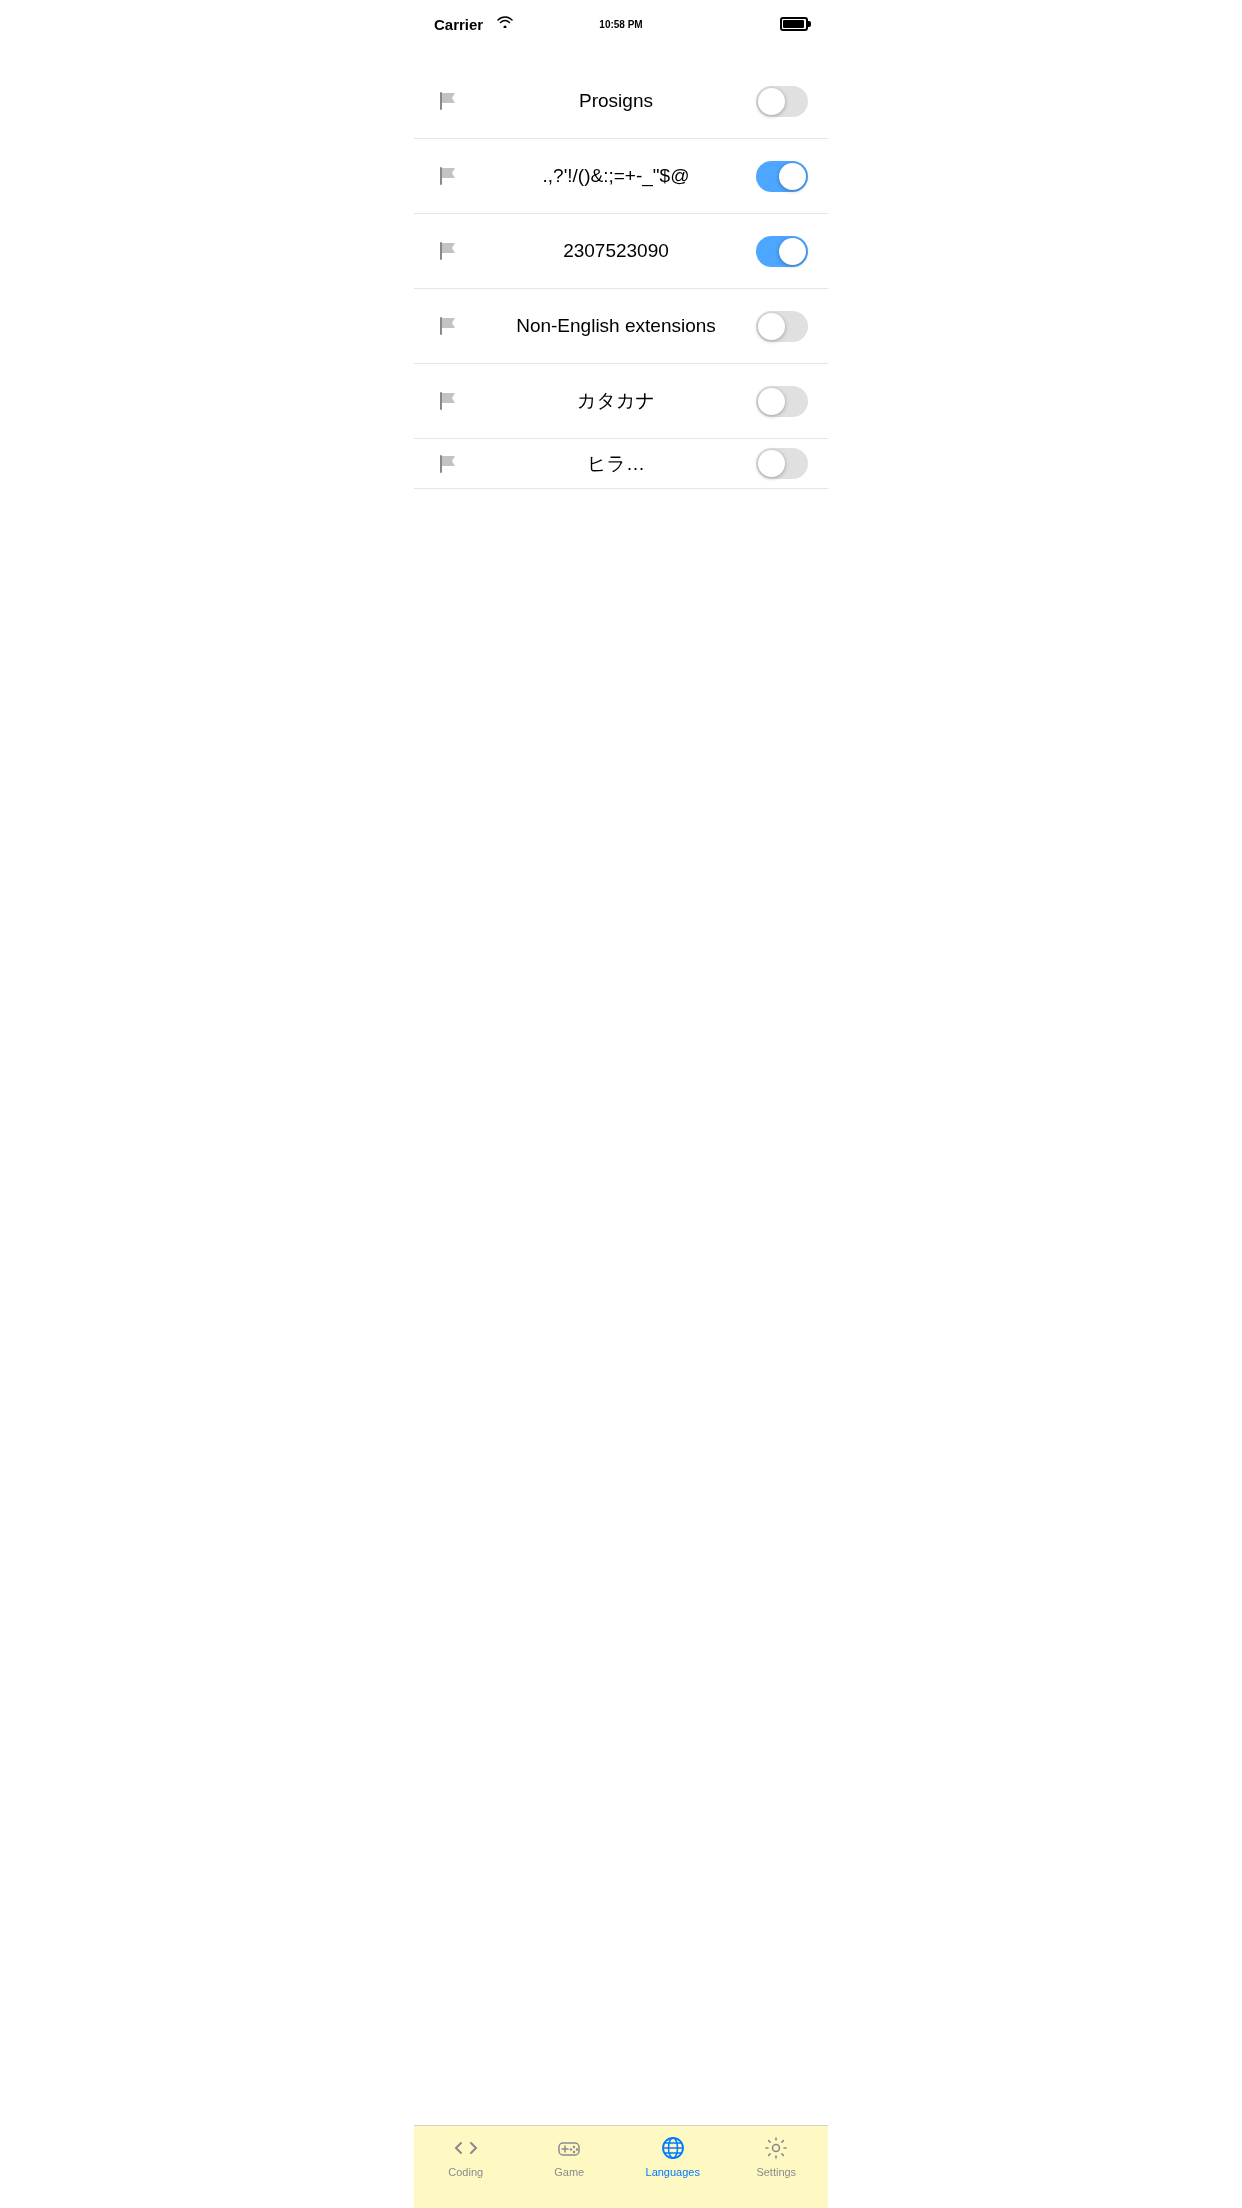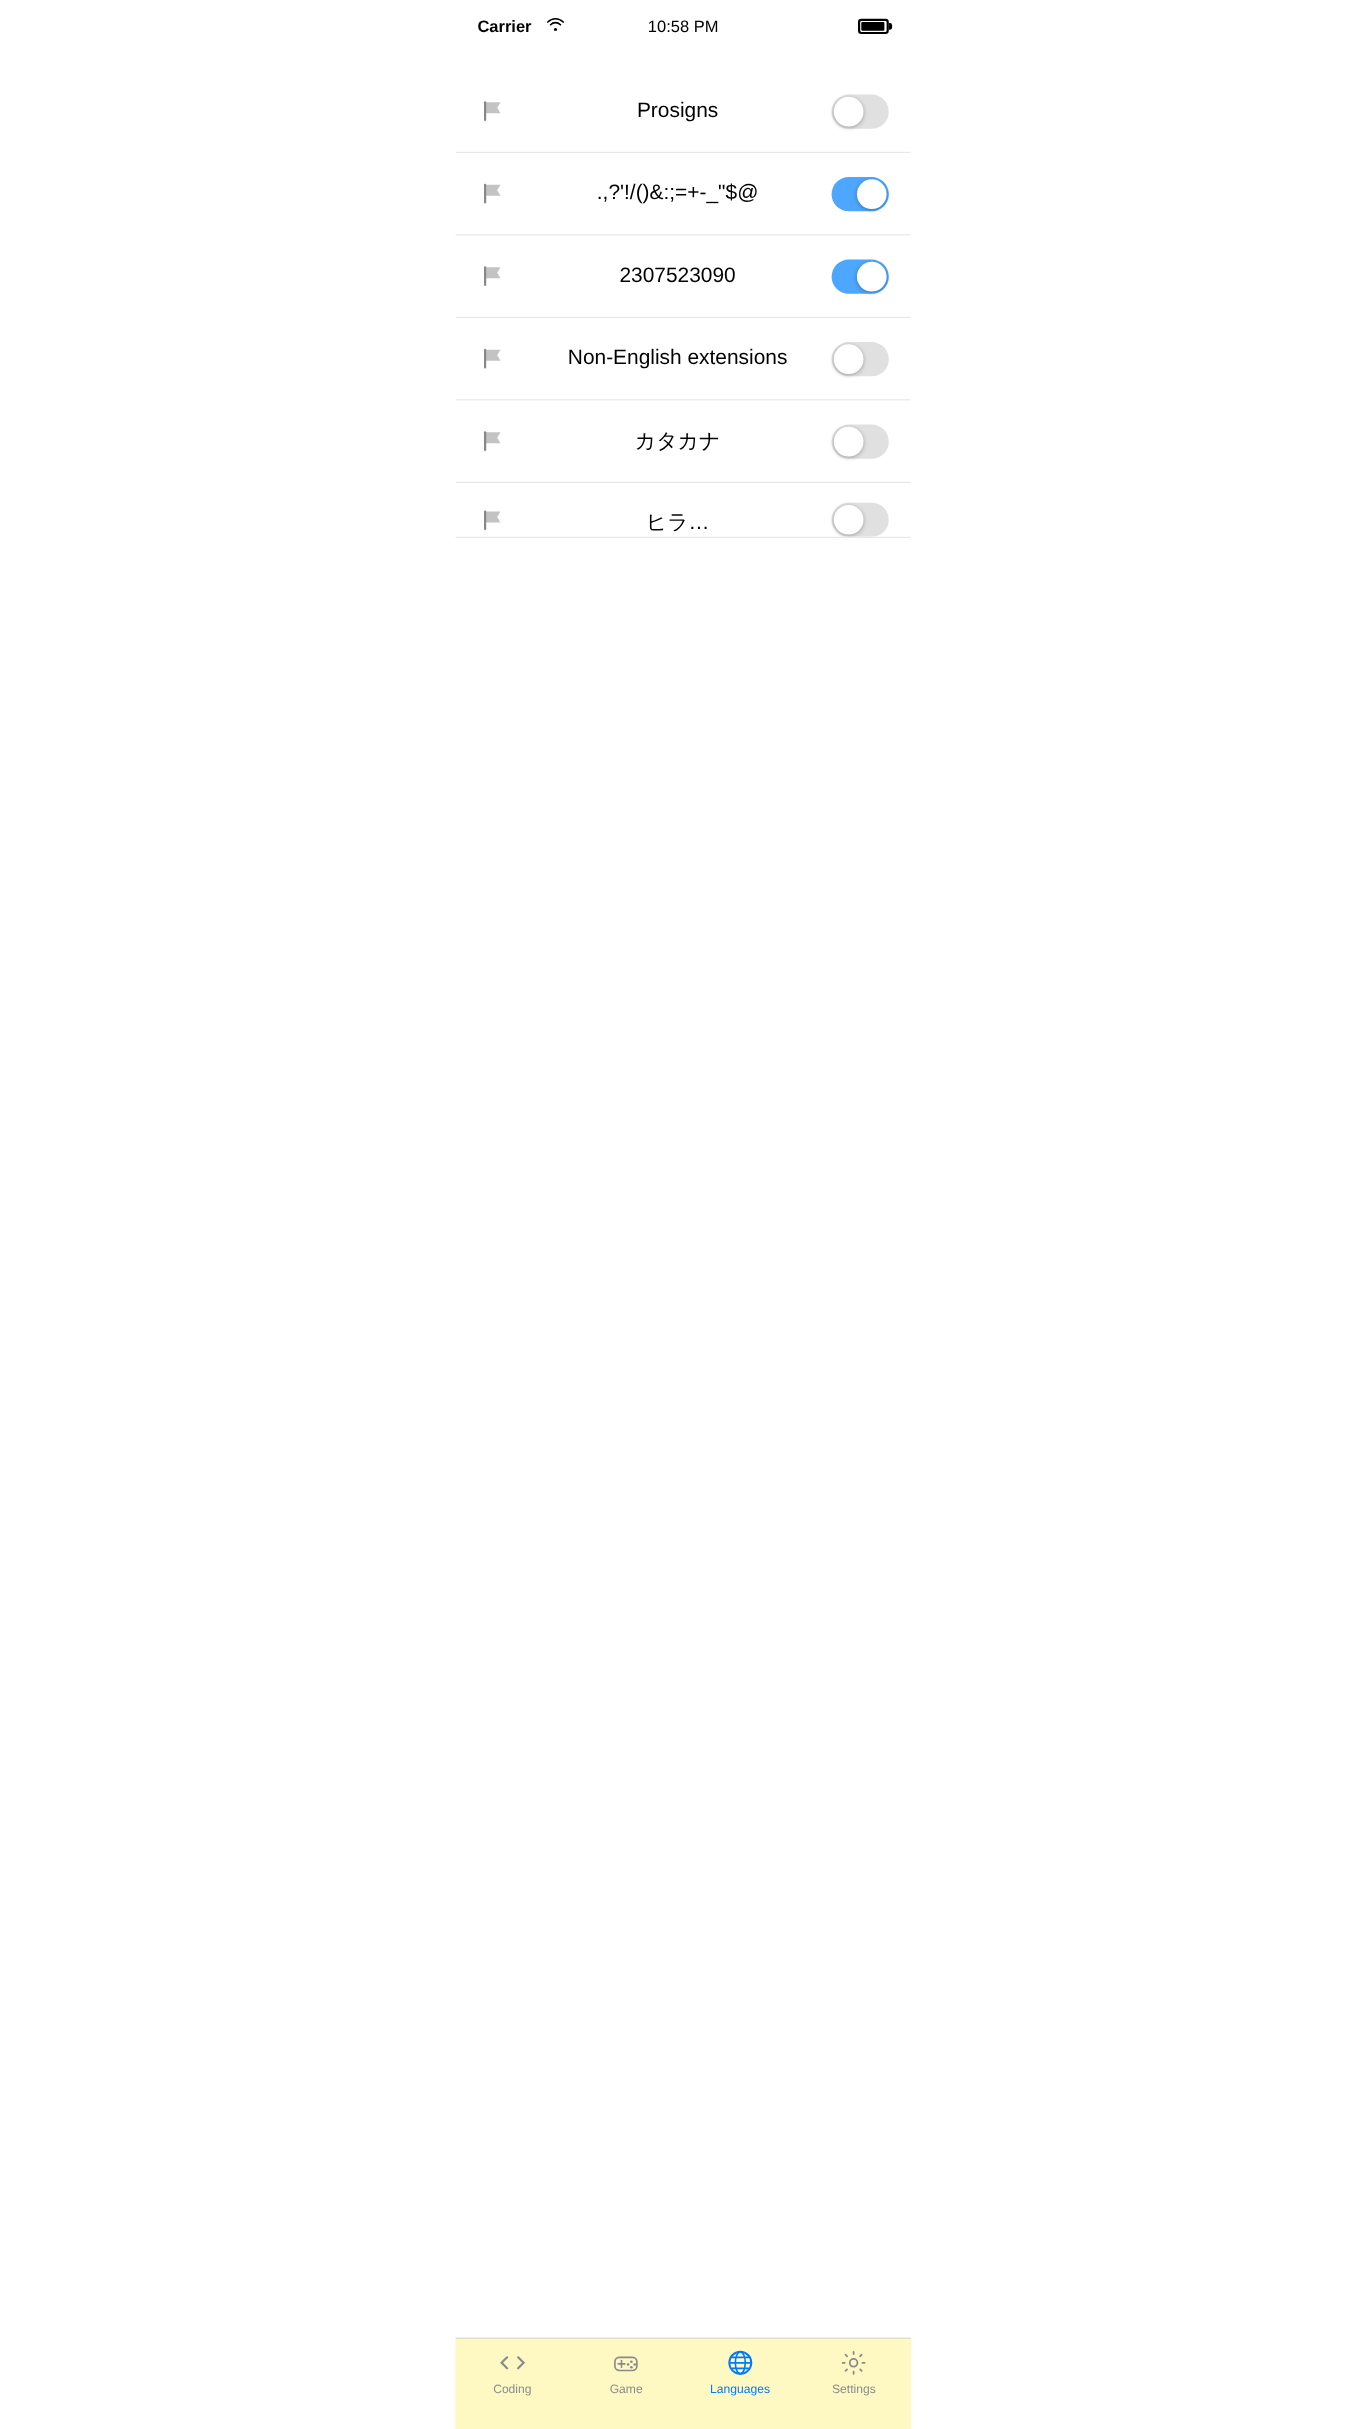--- a/index.html
+++ b/index.html
@@ -35,22 +35,22 @@
       font-size: 15px;
       font-weight: 600;
       color: #000;
     }
 
     .wifi-icon {
       font-size: 13px;
     }
 
     .status-center {
-      font-size: 15px;
-      font-weight: 400;
+      font-size: 10px;
+      font-weight: 700;
       color: #000;
       position: absolute;
       left: 50%;
       transform: translateX(-50%);
     }
 
     .status-right {
       display: flex;
       align-items: center;
     }
@@ -209,21 +209,21 @@
     }
 
     .tab-icon svg {
       width: 26px;
       height: 26px;
     }
 
     
     .list-item-partial {
       display: flex;
-      align-items: flex-end;
+      align-items: center;
       padding: 0 20px;
       height: 50px;
       border-bottom: 1px solid #e5e5e5;
       overflow: hidden;
     }
   </style>
 </head>
 <body>
 
 <div class="status-bar">

